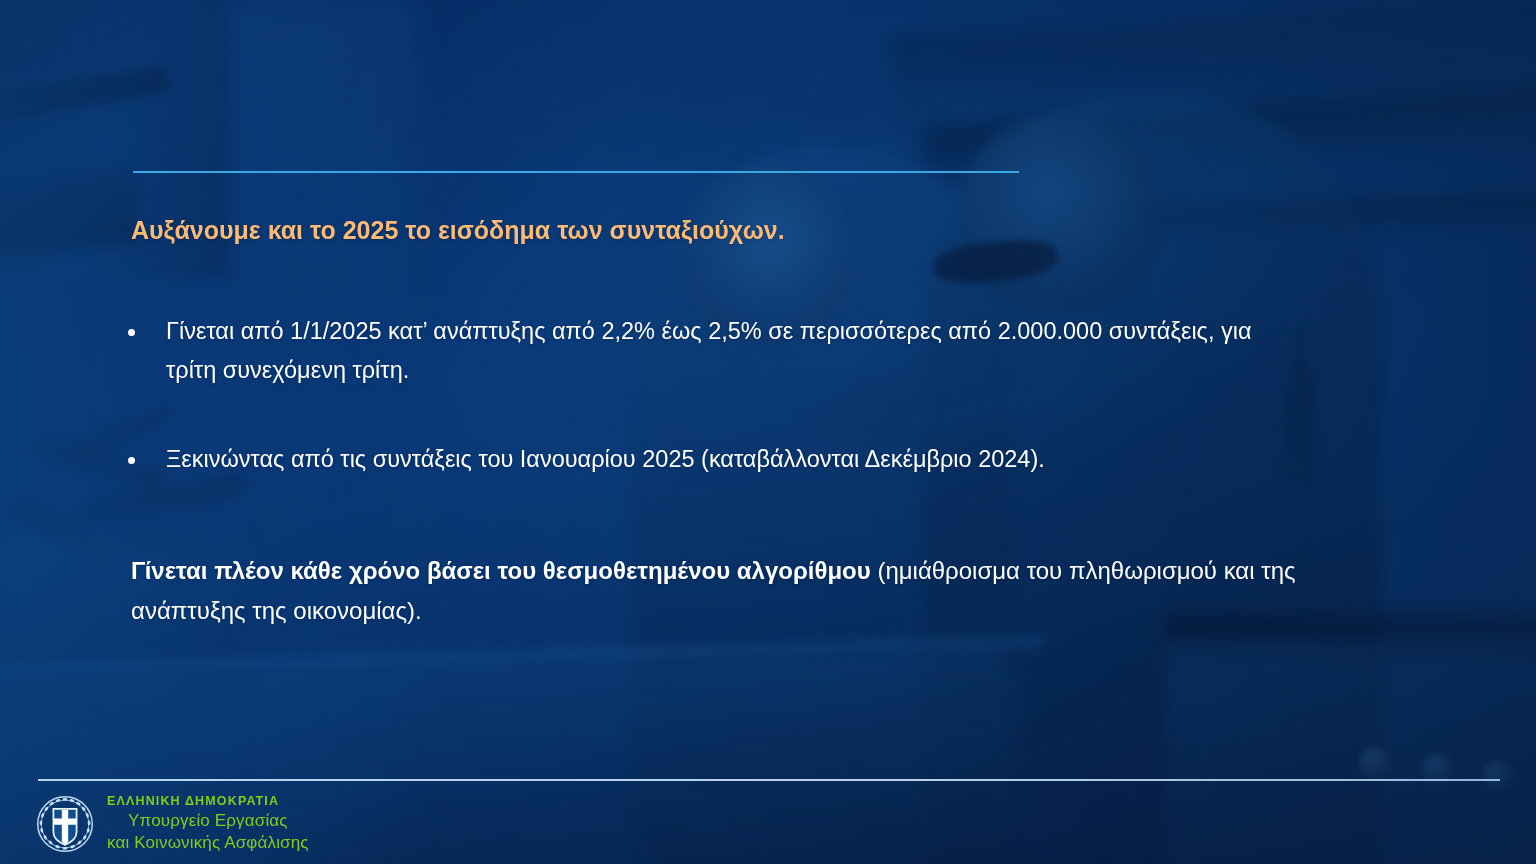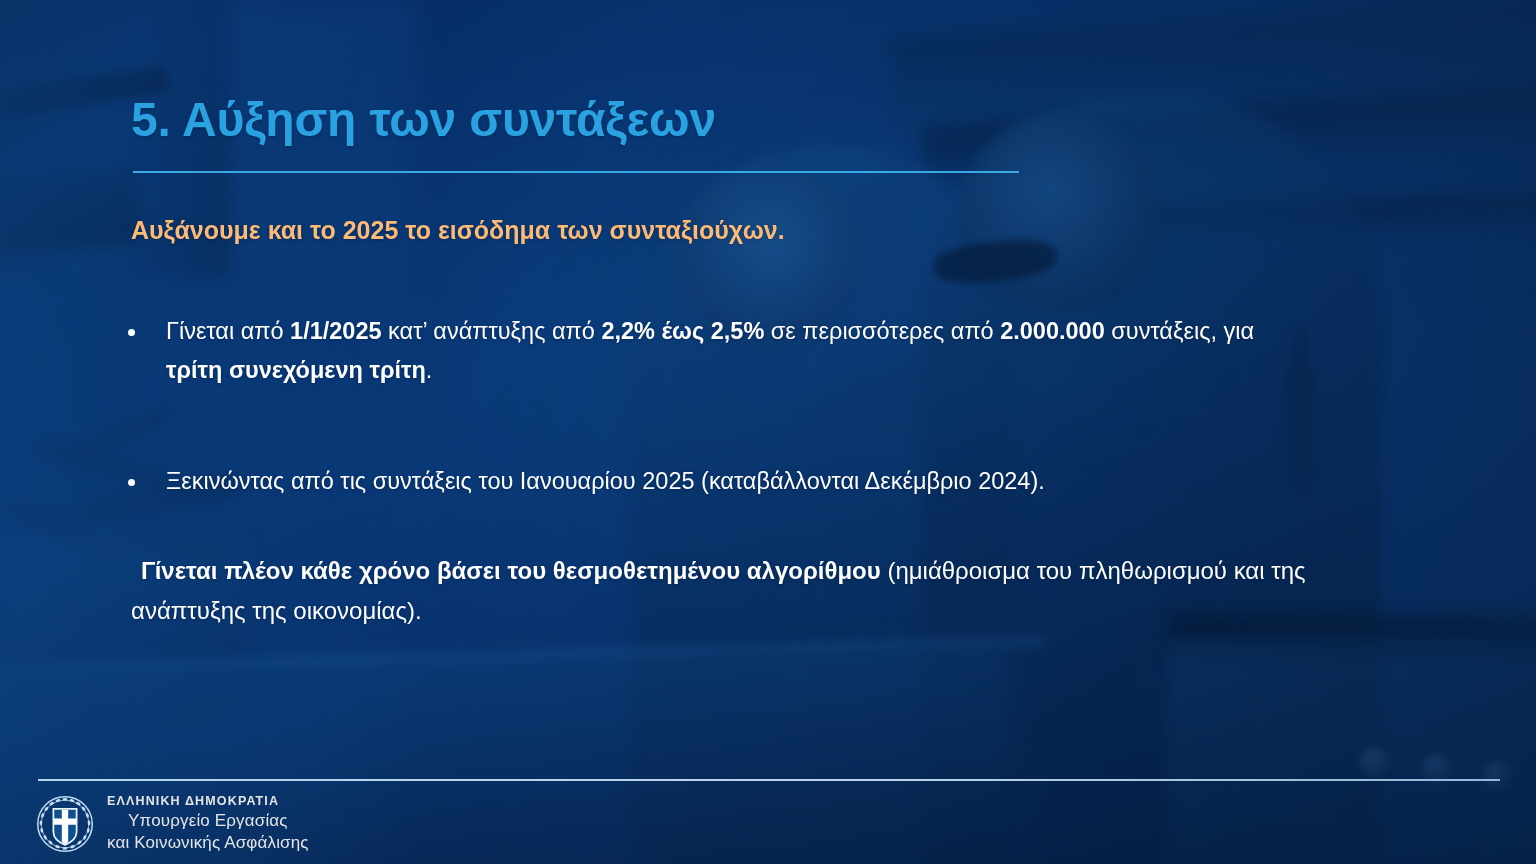--- a/index.html
+++ b/index.html
@@ -227,64 +227,64 @@
   }
   .bullet {
     position: relative;
     padding-left: 41px;
     font-size: 23.5px;
     line-height: 39px;
     color: #ffffff;
     font-weight: 400;
     text-shadow: 0 1px 3px rgba(3,28,60,.4);
   }
-  .bullet + .bullet { margin-top: 72px; }
+  .bullet + .bullet { margin-top: 50px; }
   .bullet .dot {
     position:absolute;
     left: 3px;
     top: 17px;
     width: 7px;
     height: 7px;
     border-radius: 50%;
     background: #ffffff;
   }
-  .bullet b { font-weight: 700; }
+  .bullet b { font-weight: 400; }
 
   .closing {
     position:absolute;
     left: 131px;
     top: 551px;
     width: 1240px;
     font-size: 24px;
     line-height: 40px;
     color: #ffffff;
     text-shadow: 0 1px 3px rgba(3,28,60,.4);
   }
-  .closing b { font-weight: 700; margin-left: 10px; }
+  .closing b { font-weight: 700; }
 
   
   .footer-rule {
     position:absolute;
     left: 38px;
     top: 779px;
     width: 1462px;
     height: 1.5px;
     background: linear-gradient(90deg, rgba(190,222,245,.95), rgba(205,230,248,.9) 60%, rgba(170,210,240,.85));
   }
   .footer {
     position:absolute;
     left: 36px;
     top: 793px;
     display: flex;
     align-items: center;
     gap: 13px;
   }
   .emblem { width: 58px; height: 58px; display:block; }
   .footer-text {
-    color: #e5e5e5;
+    color: #84cc16;
     line-height: 1.33;
   }
   .footer-title {
     font-size: 12.5px;
     font-weight: 700;
     letter-spacing: 1.15px;
   }
   .footer-sub {
     font-size: 17px;
     font-weight: 400;
@@ -332,21 +332,20 @@
     <div class="knob k2"></div>
     <div class="knob k3"></div>
 
     <div class="bg-tint"></div>
     <div class="bg-tint2"></div>
     <div class="bg-vignette"></div>
   </div>
 
   <div class="content">
 
-    <div class="title">5. Αύξηση των συντάξεων</div>
     <div class="title-rule"></div>
 
     <div class="lead">Αυξάνουμε και το 2025 το εισόδημα των συνταξιούχων.</div>
 
     <div class="bullets">
       <div class="bullet">
         <span class="dot"></span>
         <span><span>Γίνεται από </span><b>1/1/2025</b><span> κατ’ ανάπτυξης από </span><b>2,2% έως 2,5%</b><span> σε περισσότερες από </span><b>2.000.000</b><span> συντάξεις, για </span><b>τρίτη συνεχόμενη τρίτη</b><span>.</span></span>
       </div>
       <div class="bullet">

